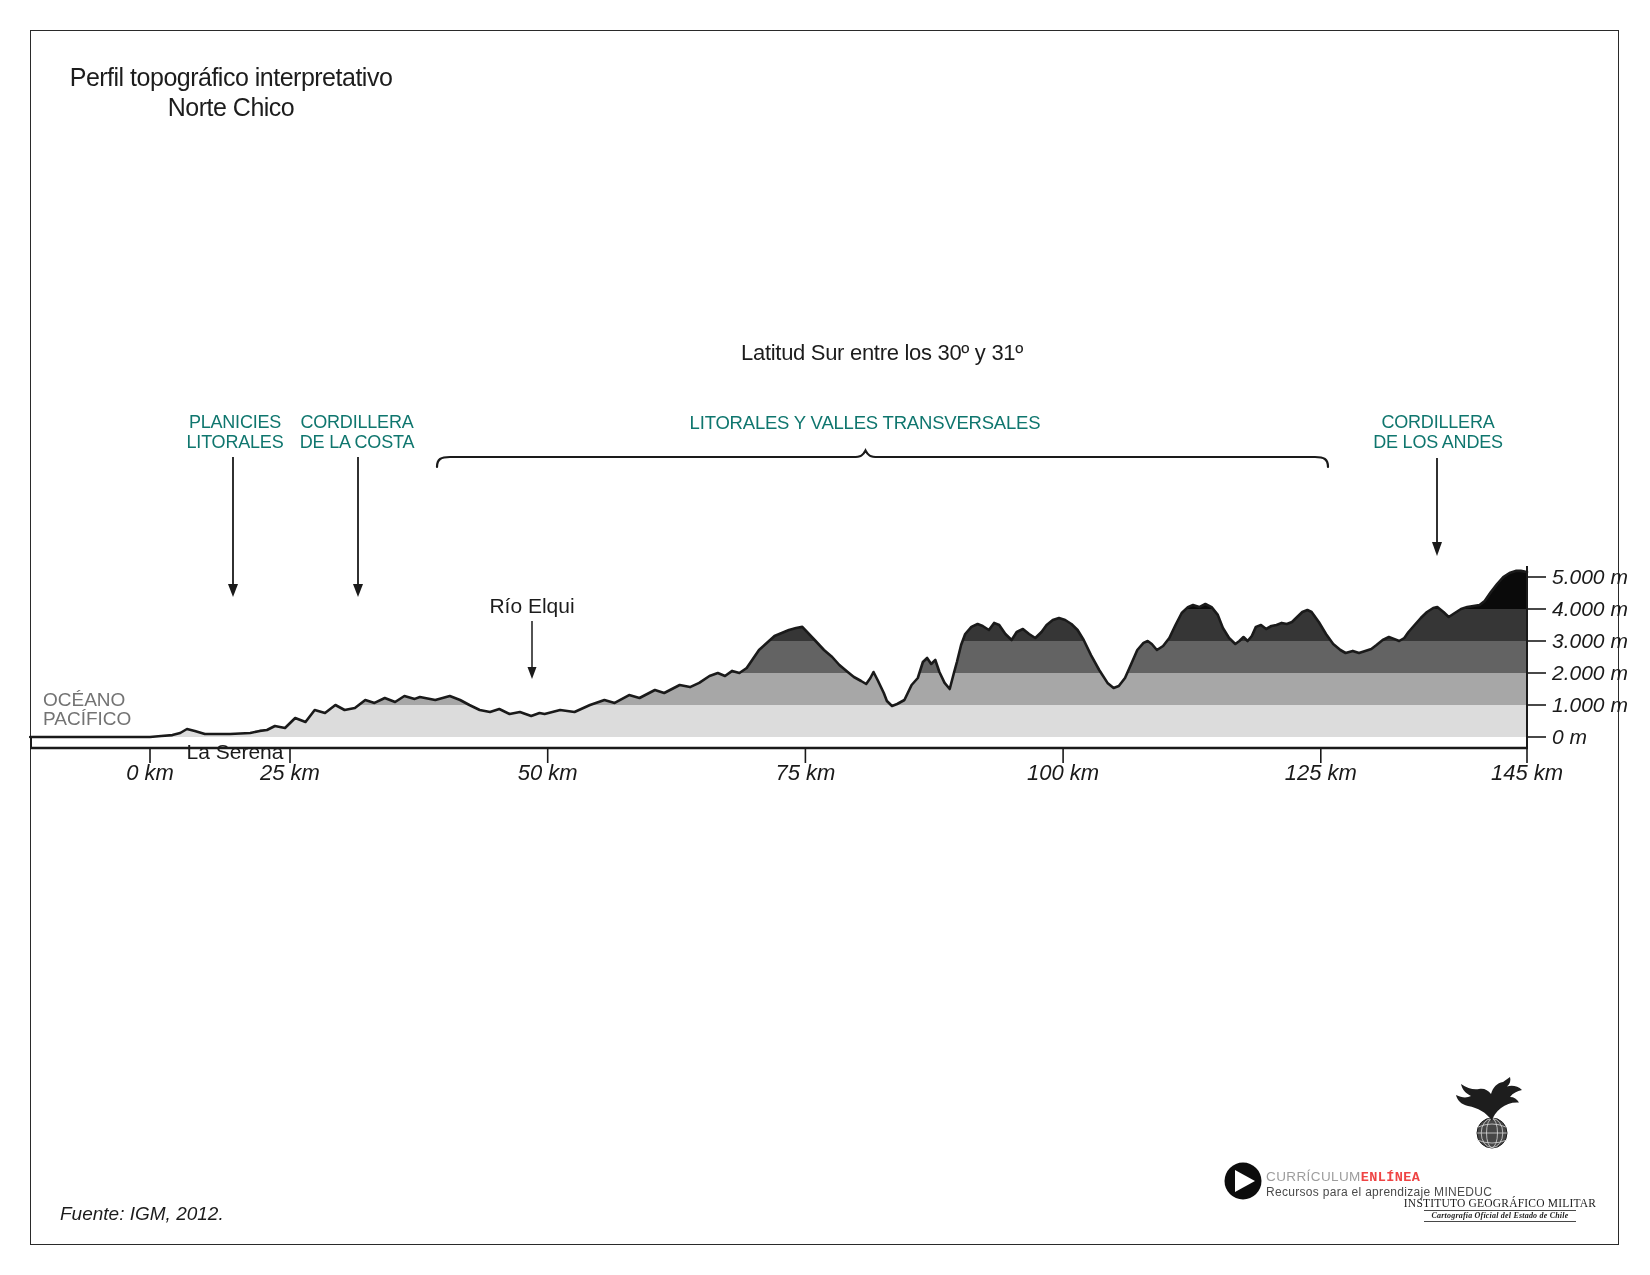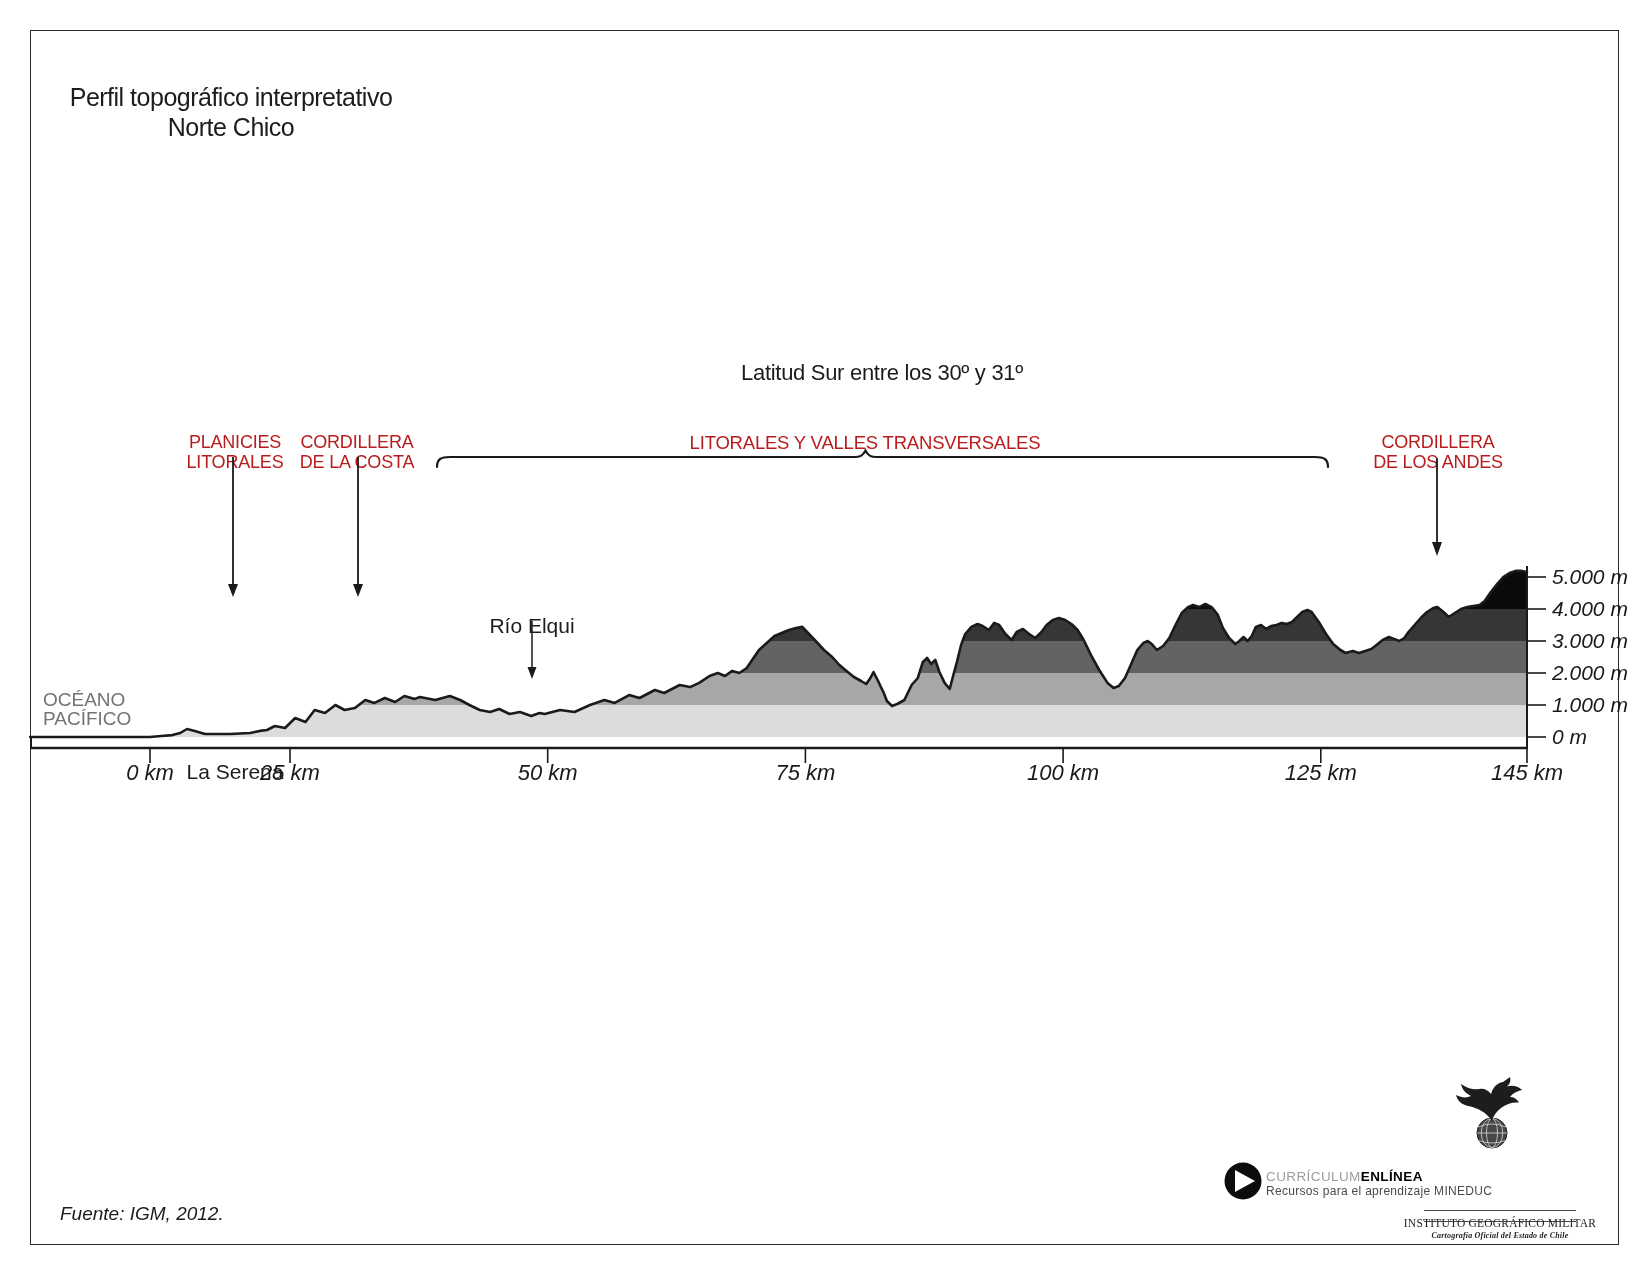--- a/index.html
+++ b/index.html
@@ -1,31 +1,31 @@
 <!DOCTYPE html>
 <html><head>
 <meta charset="utf-8">
 <style>
   html,body{margin:0;padding:0;background:#fff;}
   #page{position:relative;width:1650px;height:1275px;background:#ffffff;overflow:hidden;
         font-family:"Liberation Sans",sans-serif;color:#1a1a1a;}
   .abs{position:absolute;}
-  .ctr{text-align:center;margin-top:20px;}
+  .ctr{text-align:center;}
   #border-frame{position:absolute;left:30px;top:30px;width:1589px;height:1215px;
         border:1.5px solid #2a2a2a;box-sizing:border-box;}
   .title{font-size:25px;line-height:30px;letter-spacing:-0.5px;color:#1c1c1c;}
   .subtitle{font-size:22px;letter-spacing:-0.3px;color:#1c1c1c;text-align:right;}
-  .seclabel{font-size:18px;line-height:20px;letter-spacing:-0.2px;color:#b91c1c;}
+  .seclabel{font-size:18px;line-height:20px;letter-spacing:-0.2px;color:#0f766e;}
   .annot{font-size:21px;color:#1c1c1c;}
   .caps{font-size:19px;line-height:18.5px;color:#737373;}
   .src{font-size:19px;font-style:italic;color:#1c1c1c;}
   .tick{font:italic 21px "Liberation Sans",sans-serif;fill:#1a1a1a;}
   .xtick{font:italic 22px "Liberation Sans",sans-serif;fill:#1a1a1a;}
   .cur1{font-size:13.5px;letter-spacing:.4px;color:#9d9d9d;}
-  .cur2{font-size:13.5px;letter-spacing:.4px;color:#000000;font-weight:bold;}
+  .cur2{font-size:13.5px;letter-spacing:.4px;color:#ef4444;font-weight:bold;font-family:Liberation Mono, monospace;}
   .curtag{font-size:12px;letter-spacing:.3px;color:#4a4a4a;}
   .igm-acr{font-family:"Liberation Serif",serif;font-size:52px;letter-spacing:1px;color:#141414;line-height:52px;}
   .igm-name{font-family:"Liberation Serif",serif;font-size:11.5px;letter-spacing:.2px;color:#1c1c1c;}
   .igm-cap{font-family:"Liberation Serif",serif;font-size:8px;font-style:italic;font-weight:bold;
            letter-spacing:.2px;color:#222;}
   svg text{user-select:none;}
 </style>
 </head>
 <body>
 

